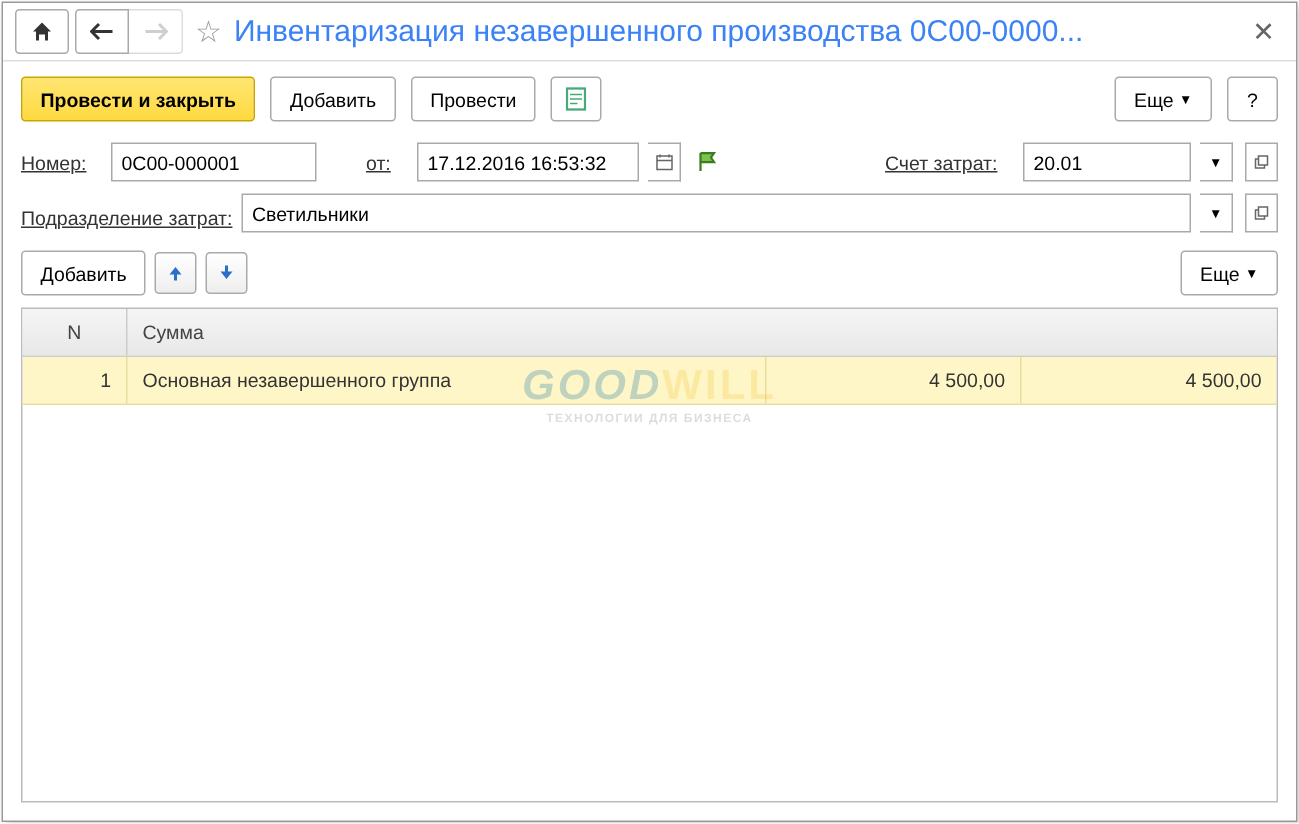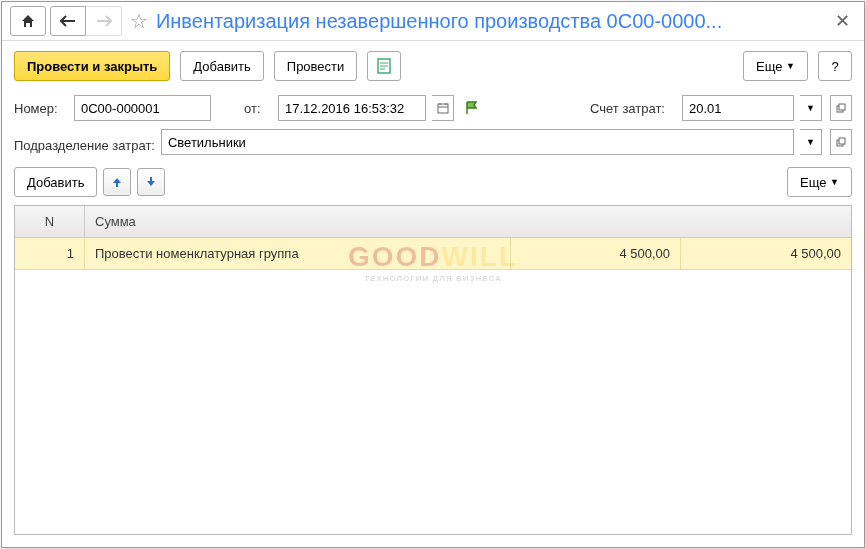--- a/index.html
+++ b/index.html
@@ -18,21 +18,21 @@
 
 
 .actions { display: flex; align-items: center; padding: 10px 12px; gap: 10px; }
 .btn { height: 30px; border: 1px solid #aaa; background: #fff; padding: 0 12px; font-size: 13px; cursor: pointer; border-radius: 3px; display: flex; align-items: center; }
 .btn-primary { background: linear-gradient(#ffe673, #ffd940); border-color: #c9a600; font-weight: bold; }
 .btn-icon { width: 34px; padding: 0; justify-content: center; }
 .spacer { flex: 1; }
 
 
 .form-row { display: flex; align-items: center; padding: 4px 12px; gap: 6px; font-size: 13px; }
-.label { color: #333; min-width: 54px; }
+.label { color: #333; min-width: 54px; text-decoration: underline; }
 .input { height: 26px; border: 1px solid #aaa; padding: 0 6px; font-size: 13px; background: #fff; }
 .input-num { width: 137px; }
 .input-date { width: 148px; }
 .input-long { flex: 1; }
 .input-acct { width: 112px; }
 .mini-btn { width: 22px; height: 26px; border: 1px solid #aaa; background: #fff; cursor: pointer; display: flex; align-items: center; justify-content: center; font-size: 10px; }
 .mini-btn.joined { border-left: none; }
 .flag-icon { color: #3a7d1f; margin-left: 6px; font-size: 14px; }
 
 
@@ -50,21 +50,21 @@
 .col-sumnu { width: 170px; text-align: left; }
 .tbody { flex: 1; position: relative; overflow: hidden; }
 .trow { display: flex; background: #fff6c8; border-bottom: 1px solid #e8dd9f; }
 .td { padding: 8px 10px; font-size: 13px; color: #333; border-right: 1px solid #e8dd9f; }
 .td:last-child { border-right: none; }
 .td.col-n { text-align: right; }
 .td.col-sum, .td.col-sumnu { text-align: right; }
 
 
 .watermark { position: absolute; top: 3px; left: 50%; transform: translateX(-50%); font-size: 28px; font-weight: bold; letter-spacing: 2px; pointer-events: none; }
-.wm-g { color: #b91c1c; opacity: 0.25; }
+.wm-g { color: #0369a1; opacity: 0.25; font-style: italic; }
 .wm-w { color: #f1c232; opacity: 0.25; }
 .wm-sub { position: absolute; top: 36px; left: 50%; transform: translateX(-50%); font-size: 8px; color: #bbb; letter-spacing: 1px; opacity: 0.5; font-weight: bold; }
 
 svg { display: block; }
 </style>
 </head>
 <body>
 
 <div class="window">
 
@@ -167,21 +167,21 @@
   </div>
 
   <div class="table-wrap">
     <div class="thead">
       <div class="th col-n">N</div>
       <div class="th col-sum">Сумма</div>
     </div>
     <div class="tbody">
       <div class="trow">
         <div class="td col-n">1</div>
-        <div class="td col-name">Провести номенклатурная группа</div>
+        <div class="td col-name">Основная незавершенного группа</div>
         <div class="td col-sum">4 500,00</div>
         <div class="td col-sumnu">4 500,00</div>
       </div>
       <div class="watermark">
         <span class="wm-g">GOOD</span><span class="wm-w">WILL</span>
       </div>
       <div class="wm-sub">ТЕХНОЛОГИИ  ДЛЯ  БИЗНЕСА</div>
     </div>
   </div>
 </div>

